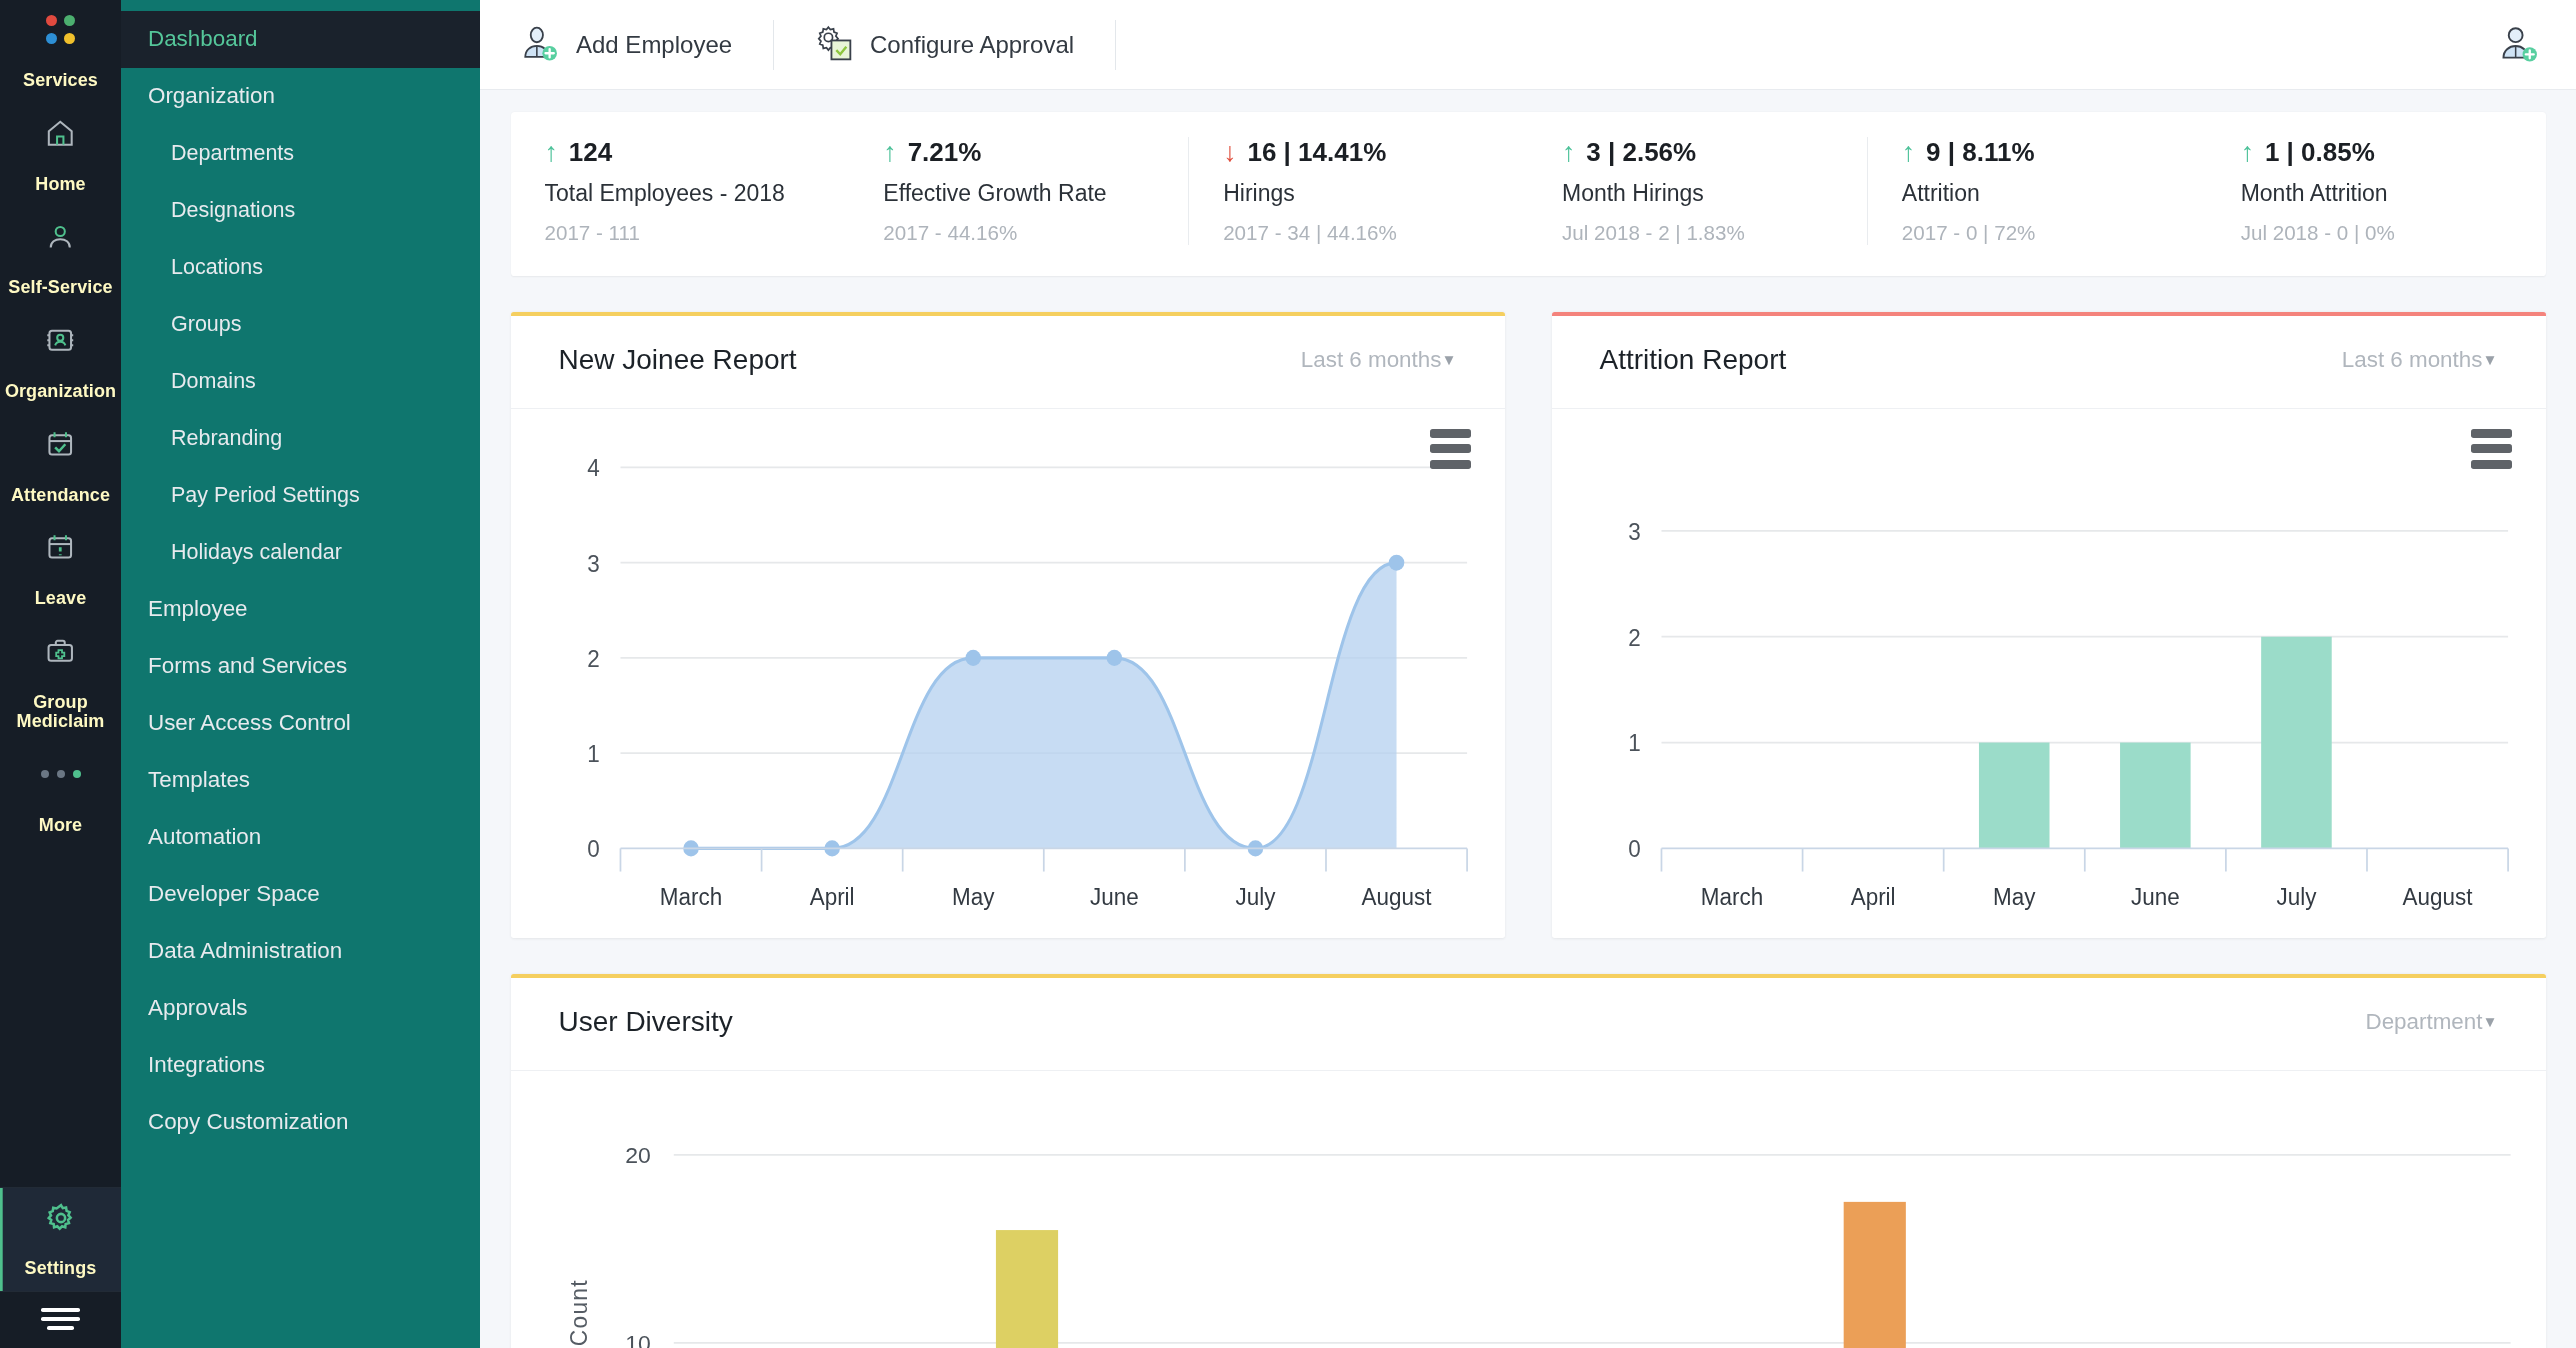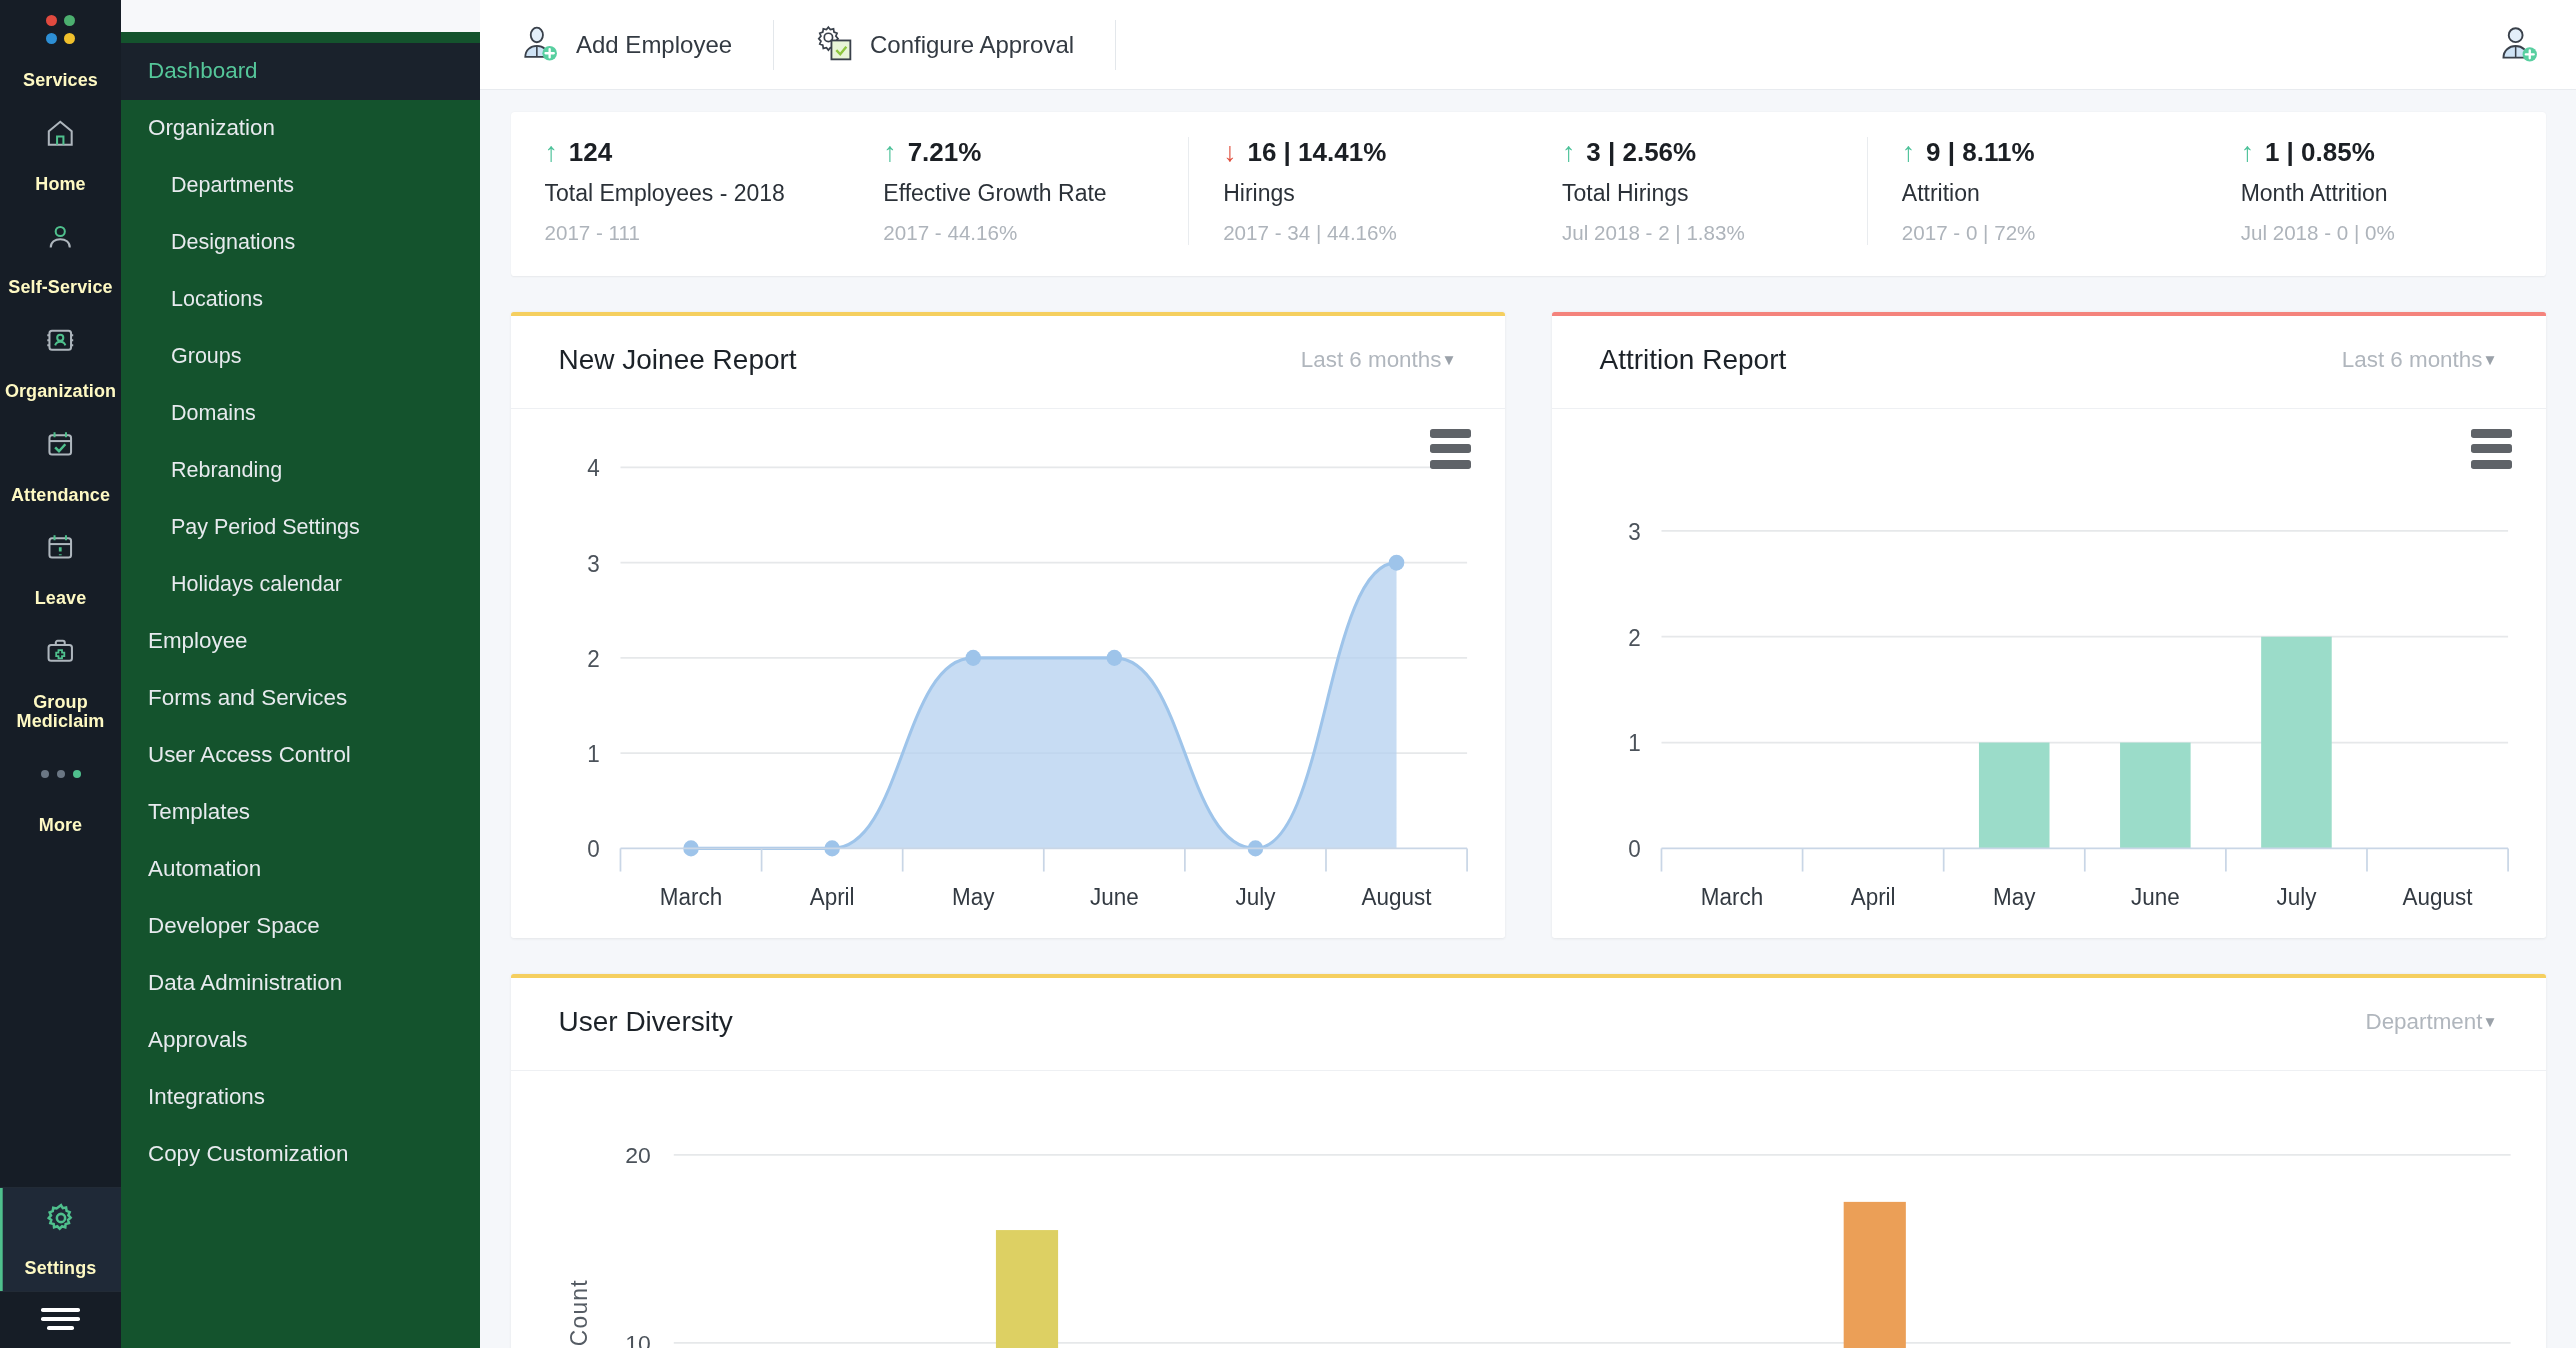--- a/index.html
+++ b/index.html
@@ -37,24 +37,23 @@
   .dots i { width: 11.7px; height: 11.7px; border-radius: 50%; display:block; }
   .dots3 { display:flex; gap: 8px; align-items:center; height: 30.5px;}
   .dots3 i { width: 8px; height: 8px; border-radius: 50%; background: #6b7784; }
   .dots3 i.g { background: #4fc08d; }
   .hamburger-rail { display:flex; flex-direction:column; gap:5.4px; align-items:center; padding: 20px 0 0;}
   .hamburger-rail span { display:block; background:#fff; height:3.6px; border-radius:1.8px; }
 
   
   .subnav {
     width: 359px; flex: 0 0 359px;
-    background: #14532d;
+    background: #0f766e;
     padding: 10.8px 0 0 0;
     overflow: hidden;
-    margin-top: 32px;
   }
   .nav-row {
     height: 57px; display: flex; align-items: center;
     color: #e7eaee; font-size: 22.4px; cursor: pointer;
     white-space: nowrap;
   }
   .nav-row.l0 { padding-left: 27px; }
   .nav-row.l1 { padding-left: 50px; font-size: 21.5px; }
   .nav-row.active { background: #1a222c; color: #55c79a; }
 
@@ -384,21 +383,21 @@
           </div>
           <div class="stat-lbl">Hirings</div>
           <div class="stat-sub">2017 - 34 | 44.16%</div>
         </div>
 
         <div class="stat">
           <div class="stat-top">
             <span class="arrow up">↑</span>
             <span class="stat-val">3 | 2.56%</span>
           </div>
-          <div class="stat-lbl">Total Hirings</div>
+          <div class="stat-lbl">Month Hirings</div>
           <div class="stat-sub">Jul 2018 - 2 | 1.83%</div>
         </div>
 
         <div class="stat div-l">
           <div class="stat-top">
             <span class="arrow up">↑</span>
             <span class="stat-val">9 | 8.11%</span>
           </div>
           <div class="stat-lbl">Attrition</div>
           <div class="stat-sub">2017 - 0 | 72%</div>

